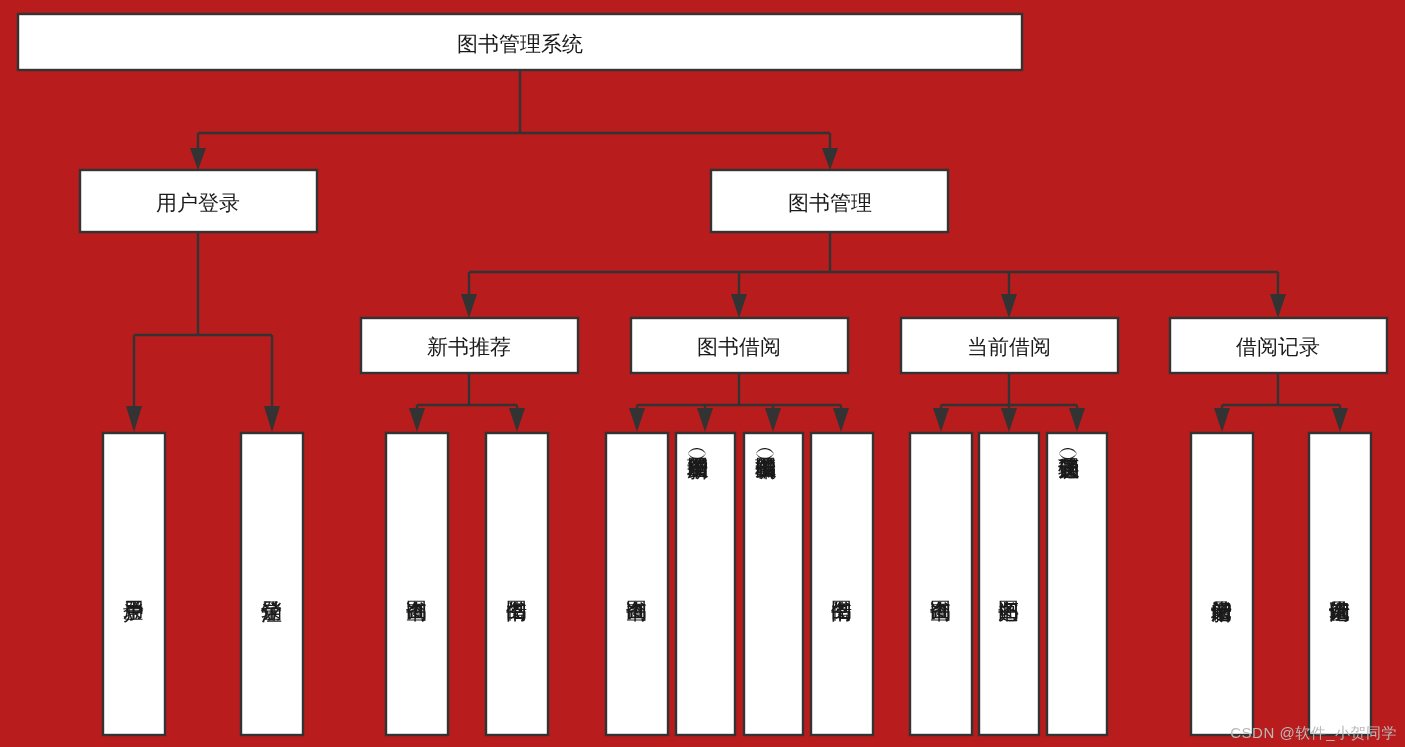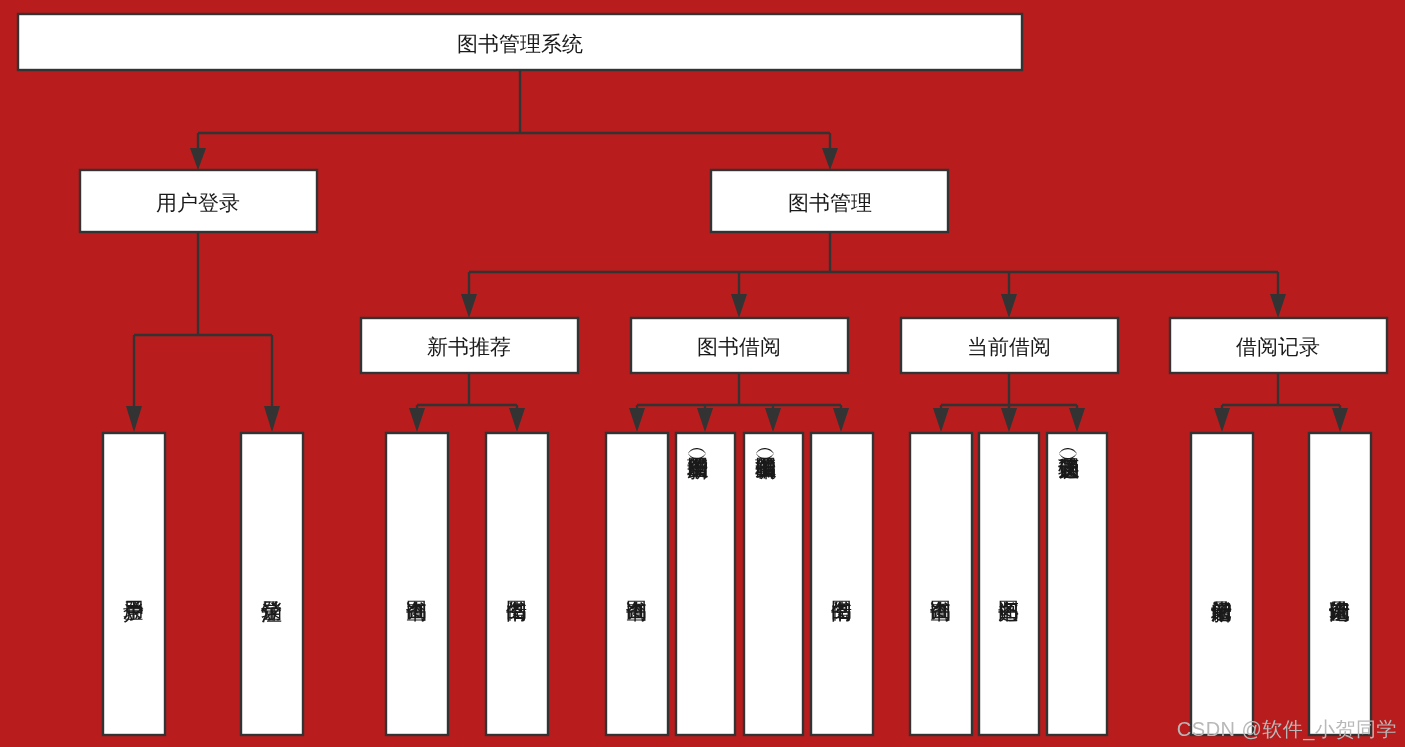--- a/index.html
+++ b/index.html
@@ -54,21 +54,21 @@
     font-family: "Liberation Sans", "DejaVu Sans", sans-serif;
     font-size: 21px;
     fill: #1a1a1a;
     text-anchor: middle;
   }
   .watermark-text {
     position: absolute;
     right: 8px;
     bottom: 4px;
     font-family: "Liberation Sans", "DejaVu Sans", sans-serif;
-    font-size: 20px;
+    font-size: 15px;
     color: #b8b8b8;
     white-space: nowrap;
     letter-spacing: 0.5px;
     user-select: none;
   }
 </style>
 </head>
 <body>
 
 <div id="diagram-root">

